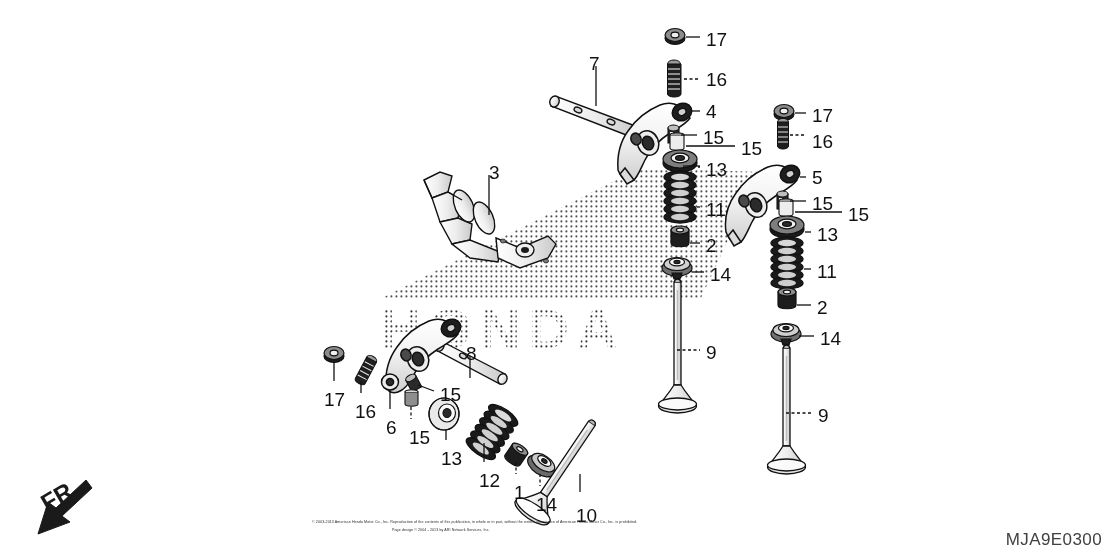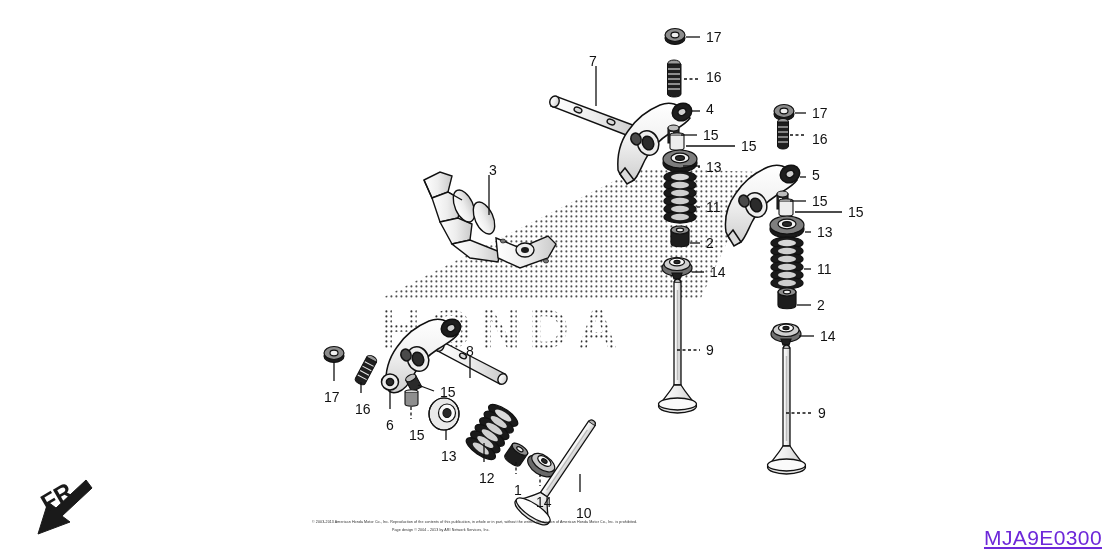--- a/index.html
+++ b/index.html
@@ -2,24 +2,24 @@
 <html><head>
 <meta charset="utf-8">
 <title>Honda Parts Diagram</title>
 <style>
   html,body{margin:0;padding:0;background:#fff;}
   body{width:1120px;height:560px;overflow:hidden;
        font-family:"Liberation Sans",sans-serif;color:#000;}
   #sheet{position:relative;width:1120px;height:560px;background:#fff;}
   #art{position:absolute;left:0;top:0;}
   .lbl{position:absolute;font-family:"Liberation Sans",sans-serif;
-       font-size:14px;font-weight:400;color:#111;line-height:1;
+       font-size:19px;font-weight:400;color:#111;line-height:1;
        white-space:nowrap;}
-  #partno{position:absolute;right:18px;bottom:10px;font-size:21px;
-          letter-spacing:.4px;color:#6d28d9;text-decoration:underline;}
+  #partno{position:absolute;right:18px;bottom:10px;font-size:17px;
+          letter-spacing:.4px;color:#404040;}
   .copy{position:absolute;font-size:3.6px;color:#2a2a2a;white-space:nowrap;
         letter-spacing:.1px;transform-origin:left top;}
   #copy1{left:312px;top:520px;}
   #copy2{left:392px;top:528px;}
 </style>
 </head>
 <body>
 
 <div id="sheet">
 

